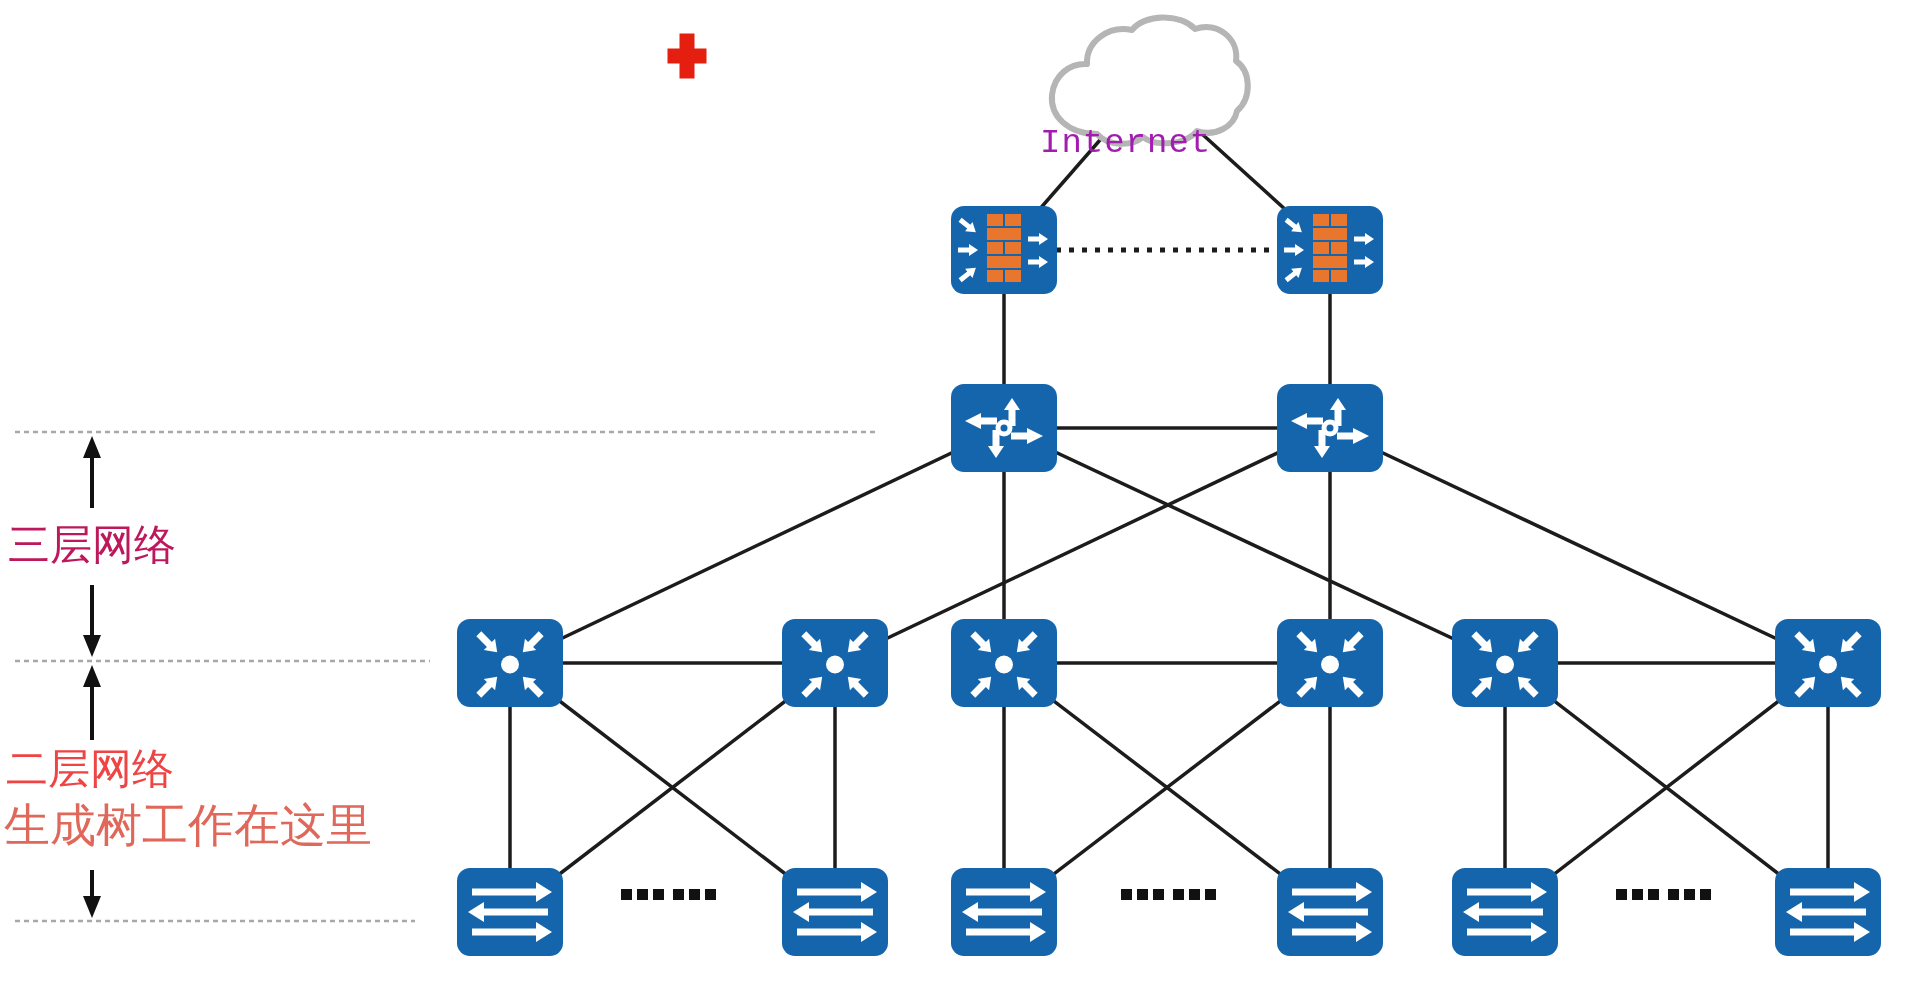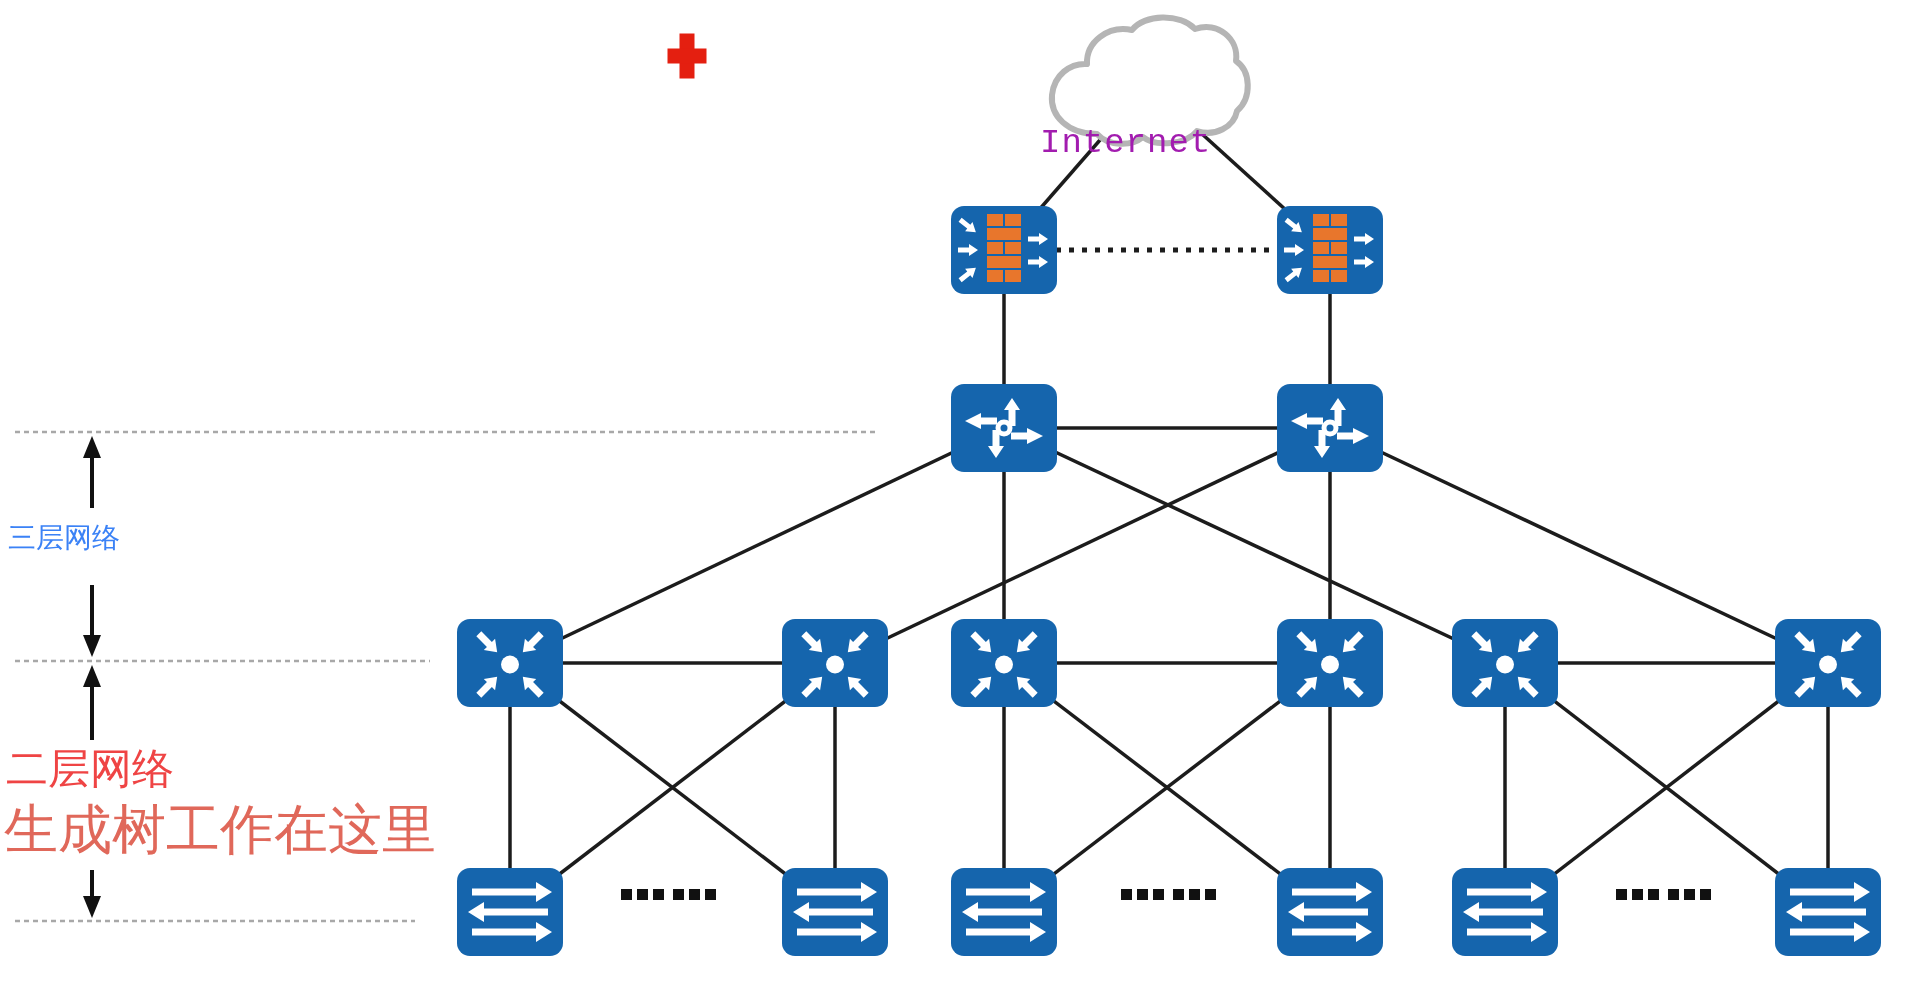--- a/index.html
+++ b/index.html
@@ -3,23 +3,23 @@
 <meta charset="utf-8">
 <style>
   html,body{margin:0;padding:0;background:#fff;}
   .canvas{position:relative;width:1916px;height:996px;background:#ffffff;overflow:hidden;
           font-family:"Liberation Sans",sans-serif;}
   .canvas svg.topo{position:absolute;left:0;top:0;}
   .lbl{position:absolute;white-space:nowrap;line-height:1.05;}
   .lbl.internet{left:1040px;top:82px;width:216px;
         font-family:"Liberation Mono","DejaVu Sans Mono",monospace;
         font-size:34px;color:#a21caf;letter-spacing:1px;margin-top:44px;}
-  .lbl.layer3{left:8px;top:523px;font-size:28px;color:#3b82f6;}
+  .lbl.layer3{left:8px;top:523px;font-size:42px;color:#be185d;}
   .lbl.layer2{left:6px;top:747px;font-size:42px;color:#ef4444;}
-  .lbl.spanning{left:4px;top:801px;font-size:54px;color:#e0685a;}
+  .lbl.spanning{left:4px;top:801px;font-size:46px;color:#e0685a;}
 </style>
 </head>
 <body>
 
 <div class="canvas">
 
   <svg width="0" height="0" style="position:absolute" aria-hidden="true">
     <defs>
       <path id="fa-small" d="M -10 -2.5 L 1 -2.5 L 1 -6 L 10 0 L 1 6 L 1 2.5 L -10 2.5 Z"></path>
       <path id="fa-diag" d="M -13 -3.5 L 2 -3.5 L 2 -8 L 13 0 L 2 8 L 2 3.5 L -13 3.5 Z"></path>

